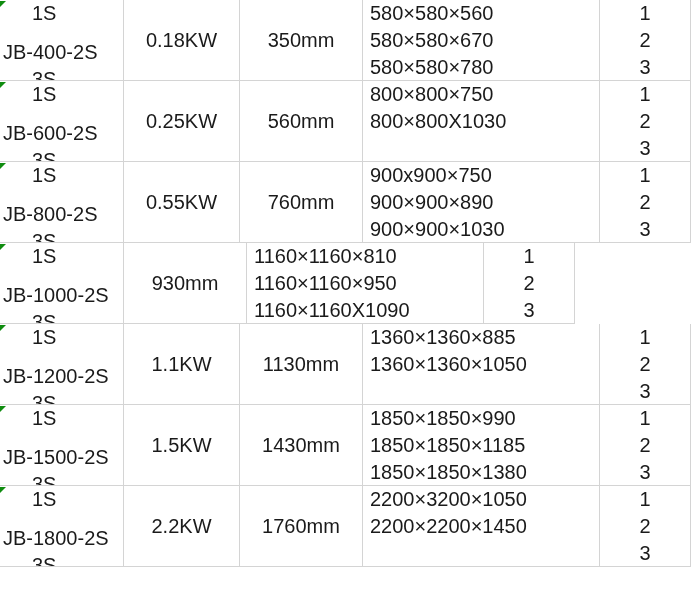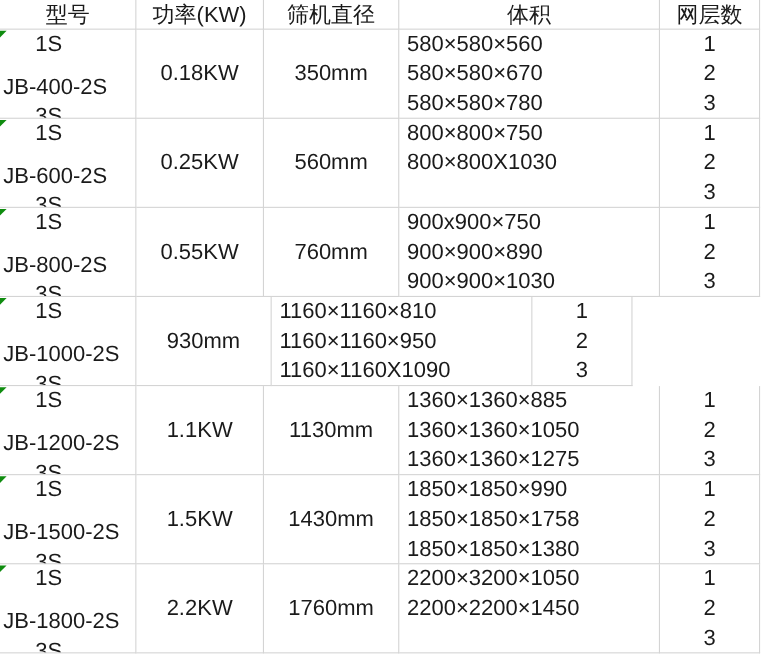--- a/index.html
+++ b/index.html
@@ -35,27 +35,20 @@
   .corner-tri {
     position:absolute; top:1px; left:0; width:0; height:0;
     border-top:6px solid var(--green);
     border-right:6px solid transparent;
   }
 </style>
 </head>
 <body>
 
 <div class="sheet">
-  <div class="row header-row">
-    <div class="cell c1 hcell">型号</div>
-    <div class="cell c2 hcell">功率(KW)</div>
-    <div class="cell c3 hcell">筛机直径</div>
-    <div class="cell c4 hcell">体积</div>
-    <div class="cell c5 hcell">网层数</div>
-  </div>
   <div id="groups">
   <div class="row group-row">
     <div class="cell c1 model-cell">
       <span class="corner-tri"></span>
       <div class="line variant">1S</div>
       <div class="line model-name">JB-400-2S</div>
       <div class="line variant">3S</div>
     </div>
     <div class="cell c2 vcenter">
       <span>0.18KW</span>
@@ -155,21 +148,20 @@
     </div>
     <div class="cell c2 vcenter">
       <span>1.1KW</span>
     </div>
     <div class="cell c3 vcenter">
       <span>1130mm</span>
     </div>
     <div class="cell c4">
       <div class="line vol">1360×1360×885</div>
       <div class="line vol">1360×1360×1050</div>
-      <div class="line vol">1360×1360×1275</div>
     </div>
     <div class="cell c5">
       <div class="line lay">1</div>
       <div class="line lay">2</div>
       <div class="line lay">3</div>
     </div>
   </div>
 
   <div class="row group-row">
     <div class="cell c1 model-cell">
@@ -179,21 +171,21 @@
       <div class="line variant">3S</div>
     </div>
     <div class="cell c2 vcenter">
       <span>1.5KW</span>
     </div>
     <div class="cell c3 vcenter">
       <span>1430mm</span>
     </div>
     <div class="cell c4">
       <div class="line vol">1850×1850×990</div>
-      <div class="line vol">1850×1850×1758</div>
+      <div class="line vol">1850×1850×1185</div>
       <div class="line vol">1850×1850×1380</div>
     </div>
     <div class="cell c5">
       <div class="line lay">1</div>
       <div class="line lay">2</div>
       <div class="line lay">3</div>
     </div>
   </div>
 
   <div class="row group-row">

